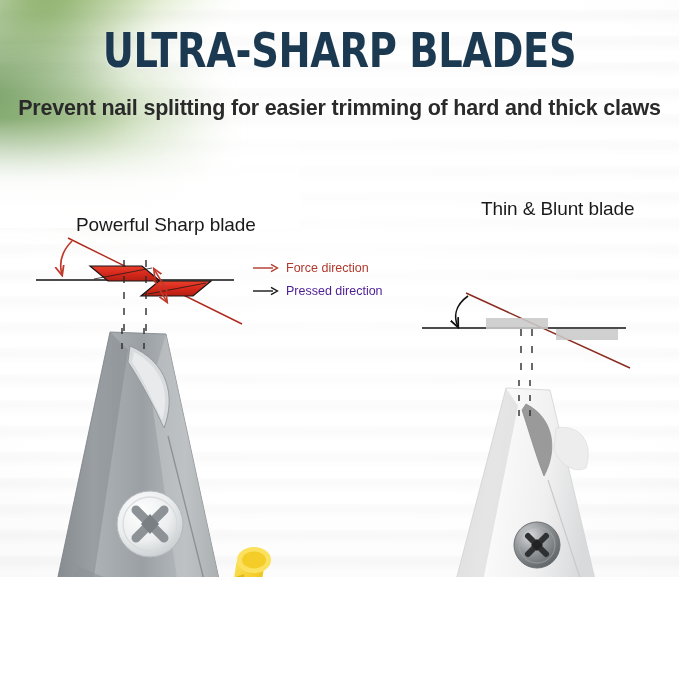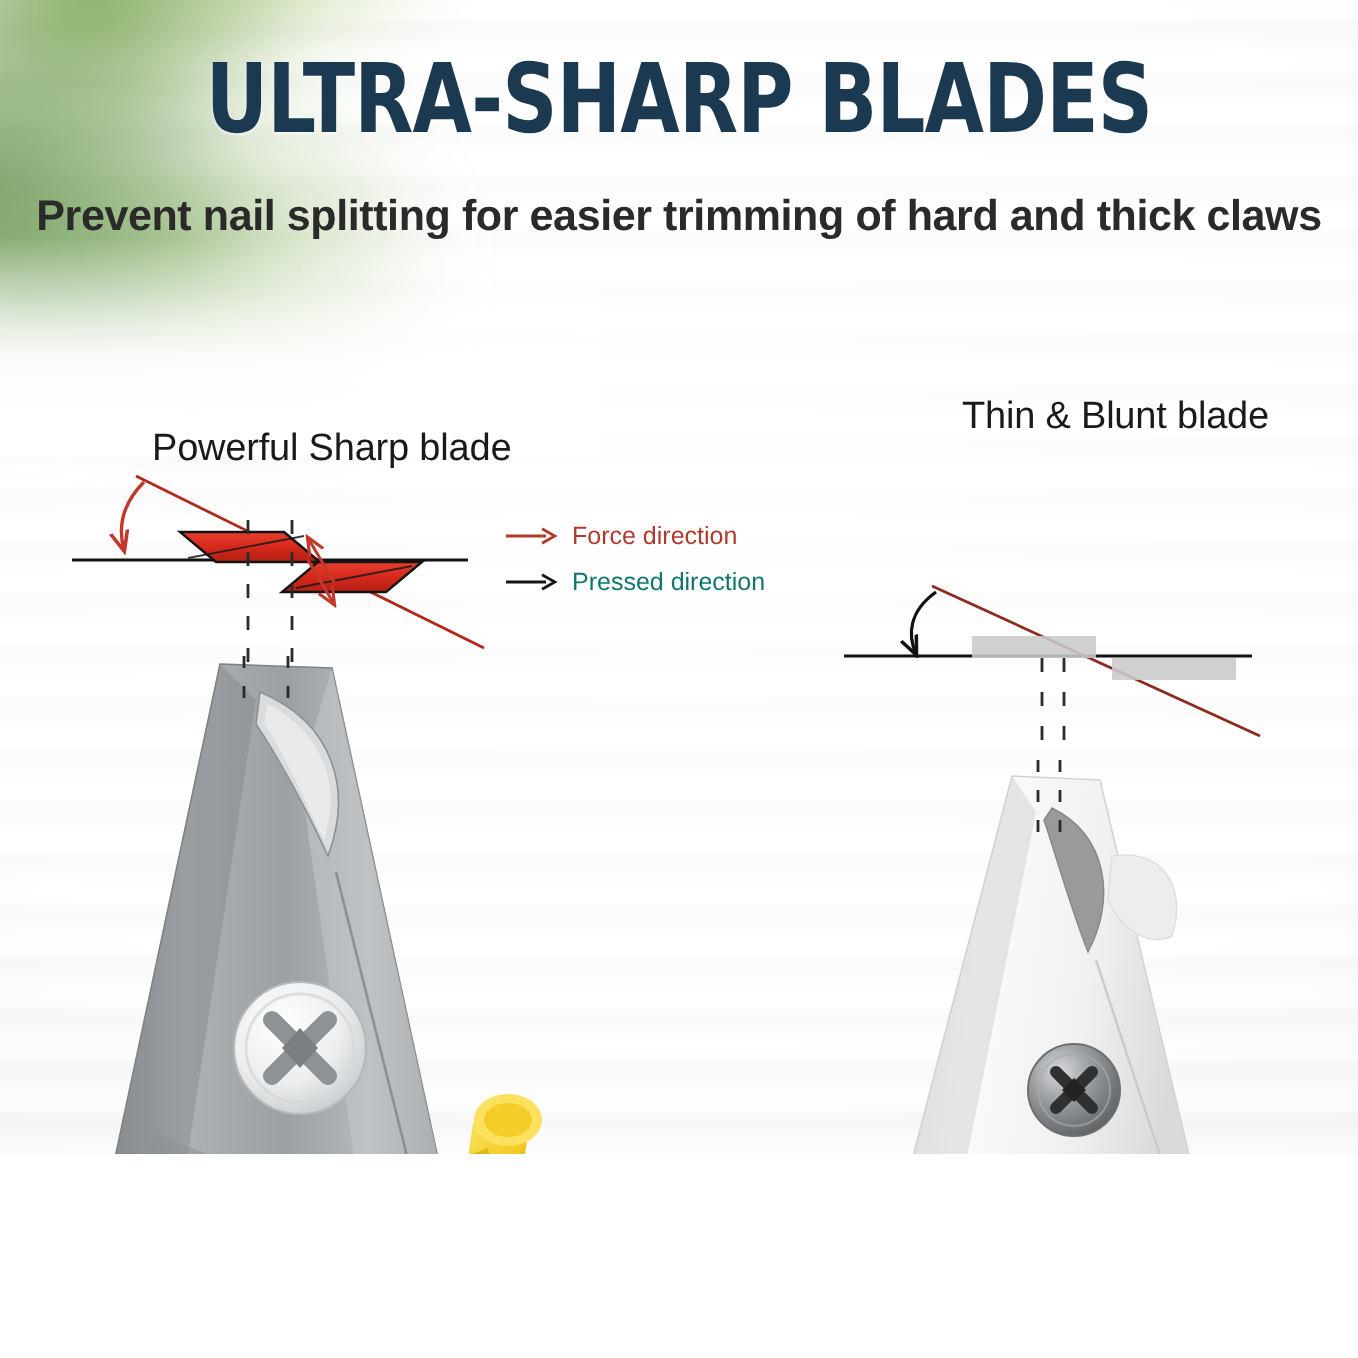--- a/index.html
+++ b/index.html
@@ -108,21 +108,21 @@
 
   
   .legend{
     position:absolute;
     left:253px; top:245px;
     display:flex;flex-direction:column;gap:9px;margin-top:16px;
   }
   .legend-row{display:flex;align-items:center;gap:7px;}
   .legend-text{font-size:12.5px;white-space:nowrap;}
   .lg-force .legend-text{color:#b0392c;}
-  .lg-press .legend-text{color:#0f766e;text-align:right;}
+  .lg-press .legend-text{color:#4c1d95;text-align:right;}
 
   
   .diagram{position:absolute;}
   .diag-left{ left:34px; top:228px; }
   .diag-right{ left:418px; top:280px; }
 
   
   .tool{position:absolute;}
   .tool-left{ left:18px; top:328px; width:310px; height:351px; }
   .tool-right{ left:398px; top:380px; width:281px; height:299px; }

